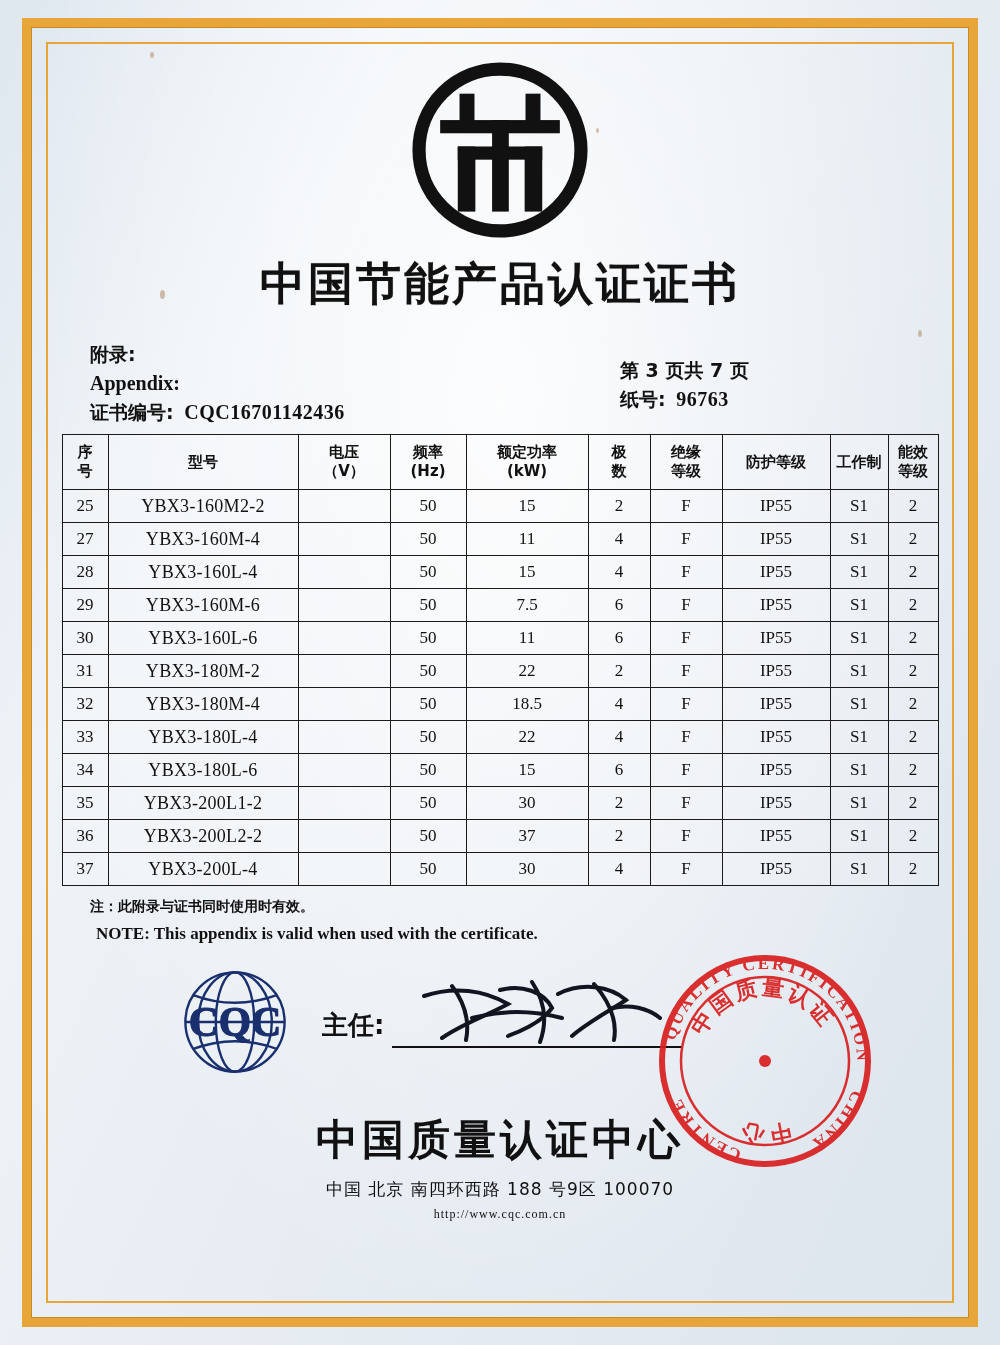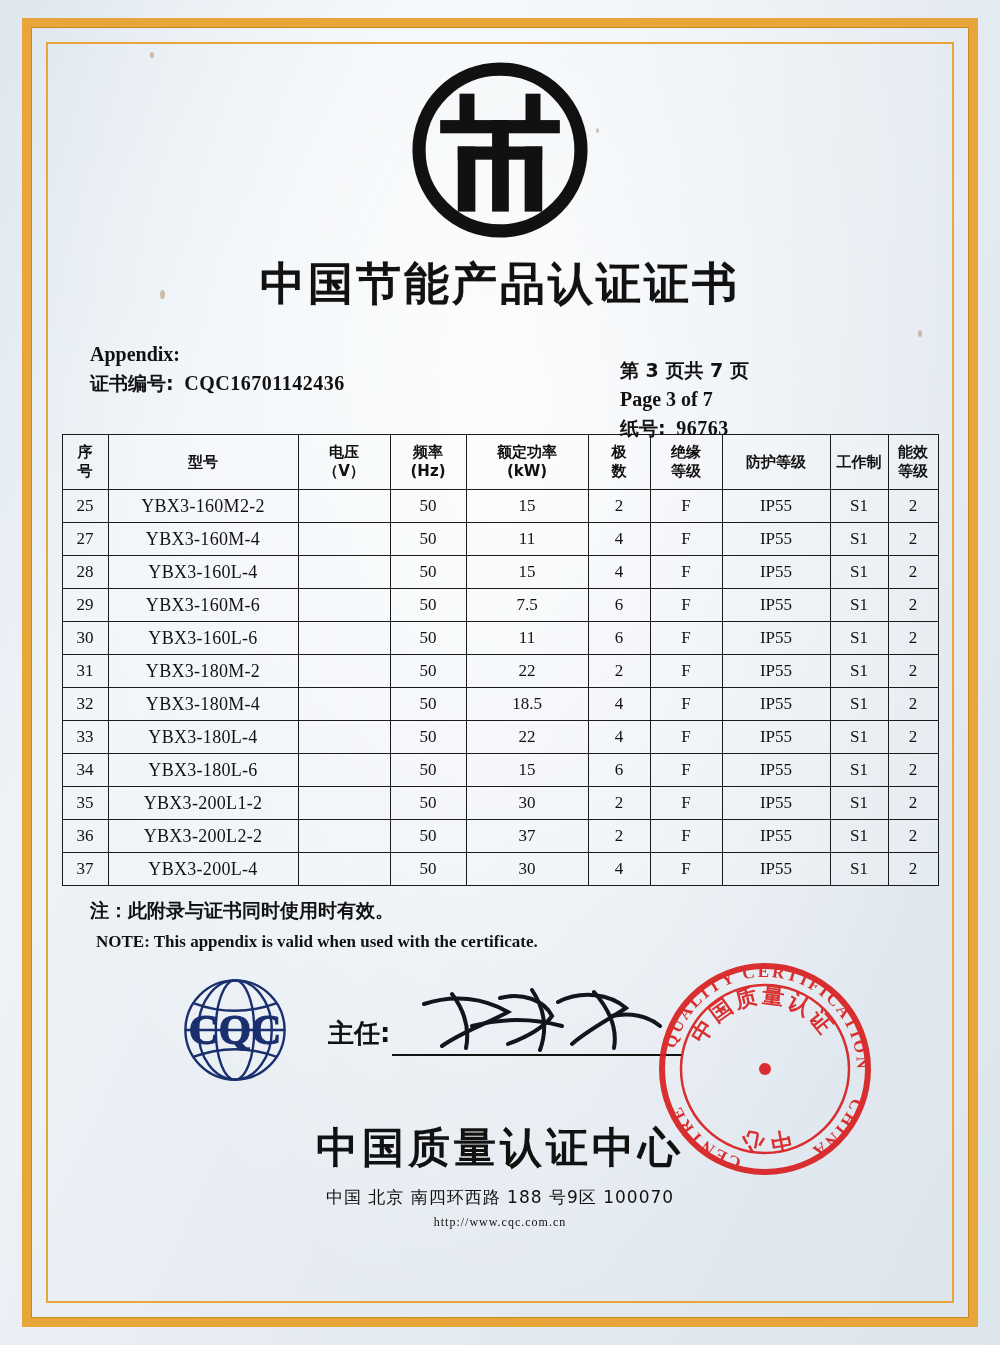--- a/index.html
+++ b/index.html
@@ -163,21 +163,21 @@
   .col-ins    { width: 72px; }
   .col-prot   { width: 108px; }
   .col-duty   { width: 58px; }
   .col-eff    { width: 50px; }
 
   
   .note-cn {
     margin: 12px 0 0 30px;
     font-family: "DejaVu Sans", sans-serif;
     font-weight: bold;
-    font-size: 19px;
+    font-size: 14px;
     color: #111;
   }
   .note-en {
     margin: 8px 0 0 36px;
     font-family: "Liberation Serif", serif;
     font-weight: bold;
     font-size: 17px;
     color: #111;
   }
 
@@ -189,21 +189,21 @@
   }
   .cqc-logo {
     position: absolute;
     left: 95px;
     top: 10px;
     width: 160px;
     height: 112px;
   }
   .sig-label {
     position: absolute;
-    left: 268px;
+    left: 262px;
     top: 52px;
     font-family: "DejaVu Sans", sans-serif;
     font-weight: bold;
     font-size: 26px;
     color: #111;
   }
   .sig-line {
     position: absolute;
     left: 332px;
     top: 90px;
@@ -291,33 +291,33 @@
           <rect x="96" y="96" width="52" height="15" fill="#111"></rect>
         </svg>
       </div>
     </div>
 
     <div class="main-title">中国节能产品认证证书</div>
 
     <div class="meta">
       <div class="left">
         <div class="row">
+          <span class="lbl-cn">附录:</span>
+        </div>
+        <div class="row">
           <span class="lbl-en">Appendix:</span>
         </div>
         <div class="row">
           <span class="lbl-cn">证书编号:</span>
           <span class="val">CQC16701142436</span>
         </div>
       </div>
       <div class="right">
         <div class="row">
           <span class="lbl-cn">第 3 页共 7 页</span>
-        </div>
-        <div class="row">
-          <span class="lbl-en">Page 3 of 7</span>
         </div>
         <div class="row">
           <span class="lbl-cn">纸号:</span>
           <span class="val">96763</span>
         </div>
       </div>
     </div>
 
     <table class="spec">
       <colgroup>

